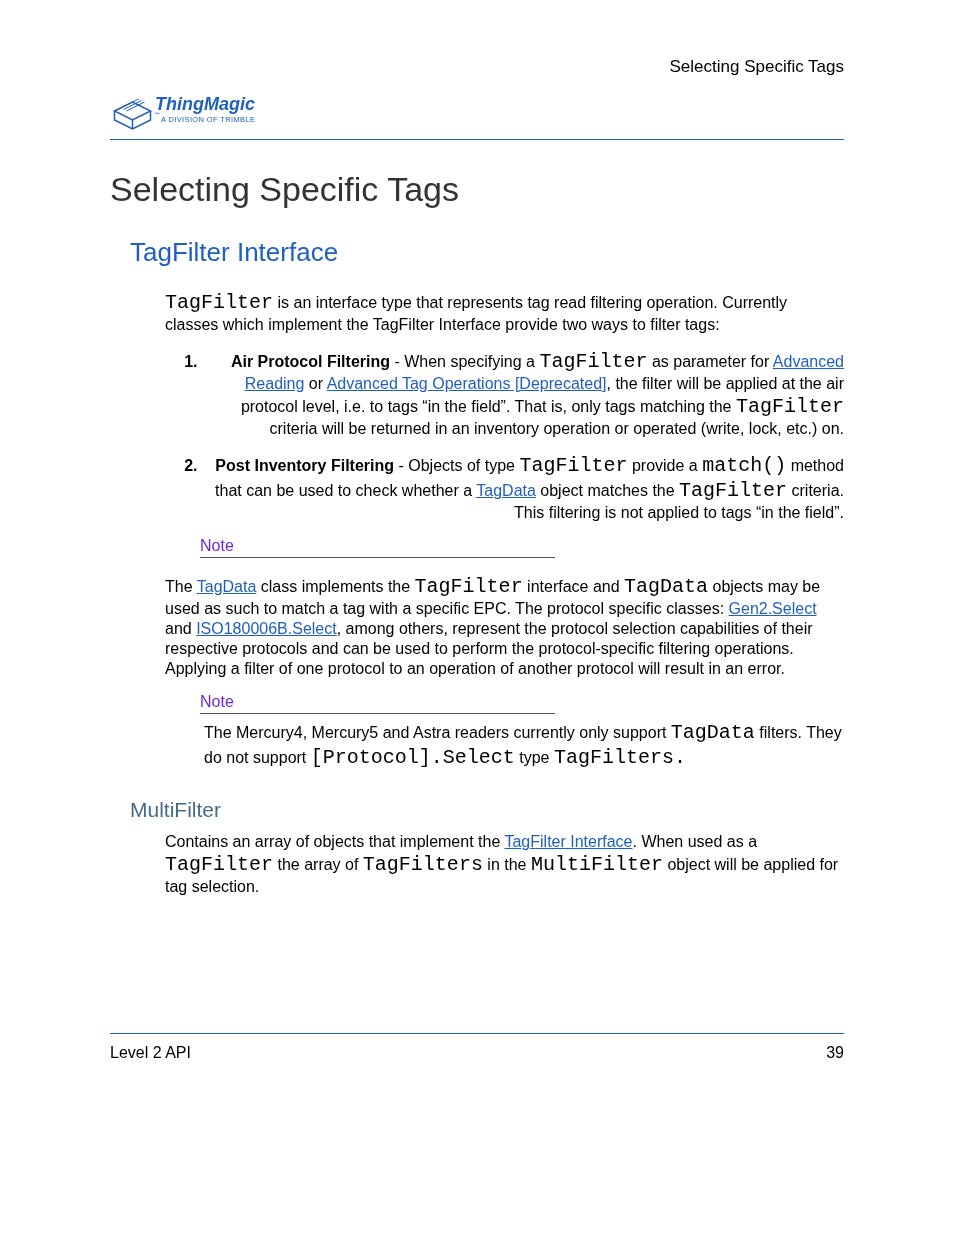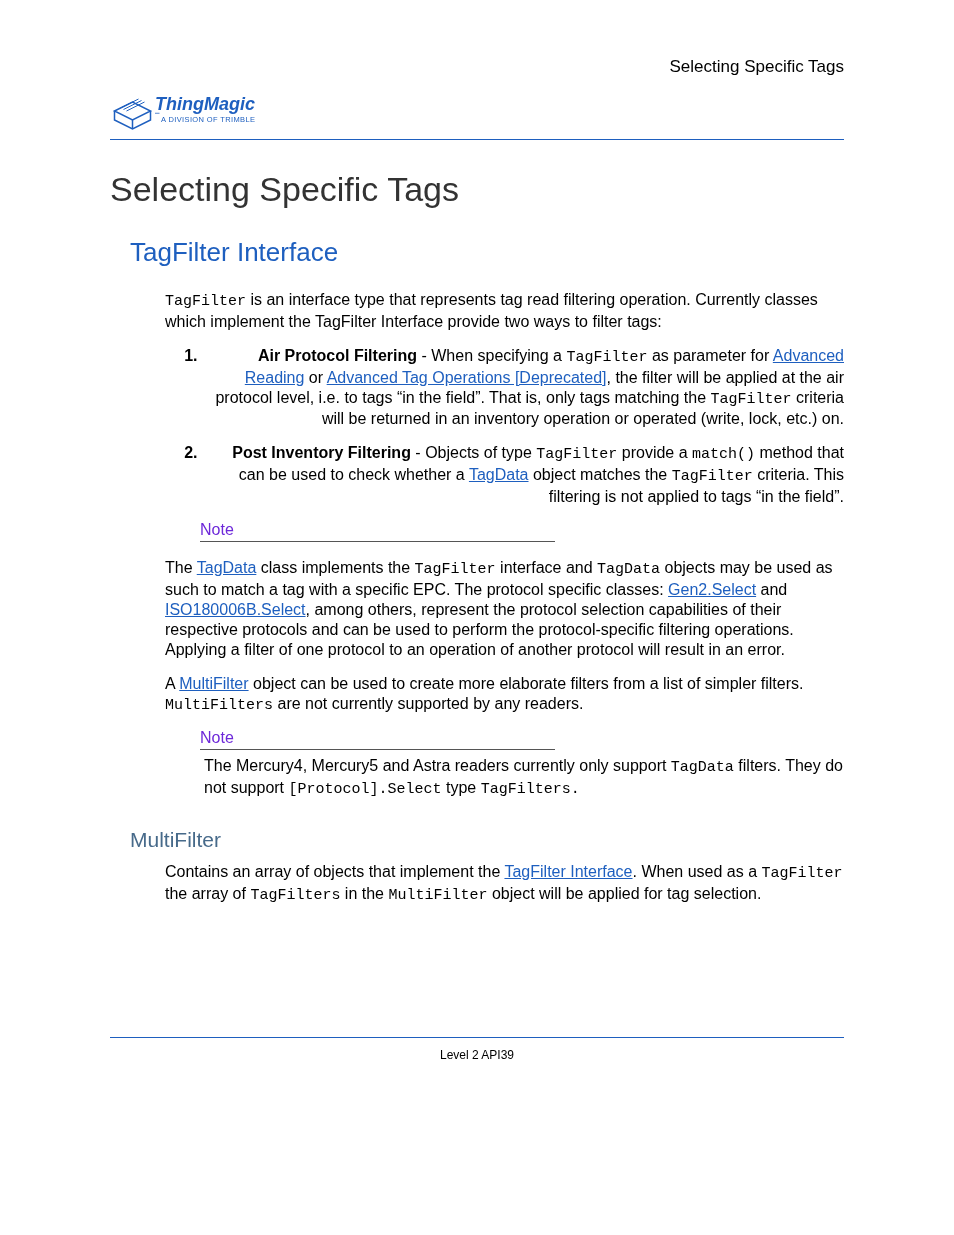--- a/index.html
+++ b/index.html
@@ -76,21 +76,21 @@
   }
   ol.enum > li {
     margin-bottom: 14px;
     padding-left: 6px;
   }
   ol.enum > li::marker {
     font-weight: 700;
   }
   .mono {
     font-family: "Courier New", Courier, monospace;
-    font-size: 15px;
+    font-size: 20px;
   }
   a.link {
     color: #1e5fbf;
     text-decoration: underline;
   }
   .note-block {
     margin: 4px 0 16px 90px;
   }
   .note-label {
     color: #6d28d9;
@@ -112,22 +112,22 @@
     bottom: 40px;
     left: 110px;
     right: 110px;
   }
   .footer-rule {
     border-top: 1px solid #1e5fbf;
     margin-bottom: 10px;
   }
   .footer-row {
     display: flex;
-    justify-content: center;
-    font-size: 12px;
+    justify-content: space-between;
+    font-size: 16px;
   }
 </style>
 </head>
 <body>
 
 <div class="page">
 
   <div class="header-row">
     <div class="running-head">Selecting Specific Tags</div>
   </div>
@@ -171,23 +171,20 @@
     <div class="note-label">Note</div>
     <div class="note-rule"></div>
   </div>
 
   <div class="body-indent">
 
     <p>
       <span>The </span><a href="#" class="link">TagData</a><span> class implements the </span><span class="mono">TagFilter</span><span> interface and </span><span class="mono">TagData</span><span> objects may be used as such to match a tag with a specific EPC. The protocol specific classes: </span><a href="#" class="link">Gen2.Select</a><span>  and </span><a href="#" class="link">ISO180006B.Select</a><span>, among others, represent the protocol selection capabilities of their respective protocols and can be used to perform the protocol-specific filtering operations. Applying a filter of one protocol to an operation of another protocol will result in an error.</span>
     </p>
 
-    <p>
-      <span>A </span><a href="#" class="link">MultiFilter</a><span> object can be used to create more elaborate filters from a list of simpler filters. </span><span class="mono">MultiFilters</span><span> are not currently supported by any readers.</span>
-    </p>
 
 
   </div>
 
   <div class="note-block">
     <div class="note-label">Note</div>
     <div class="note-rule"></div>
     <div class="note-body">
       <span>The Mercury4, Mercury5 and Astra readers currently only support </span><span class="mono">TagData</span><span> filters. They do not support </span><span class="mono">[Protocol].Select</span><span> type </span><span class="mono">TagFilters.</span><span></span>
     </div>

